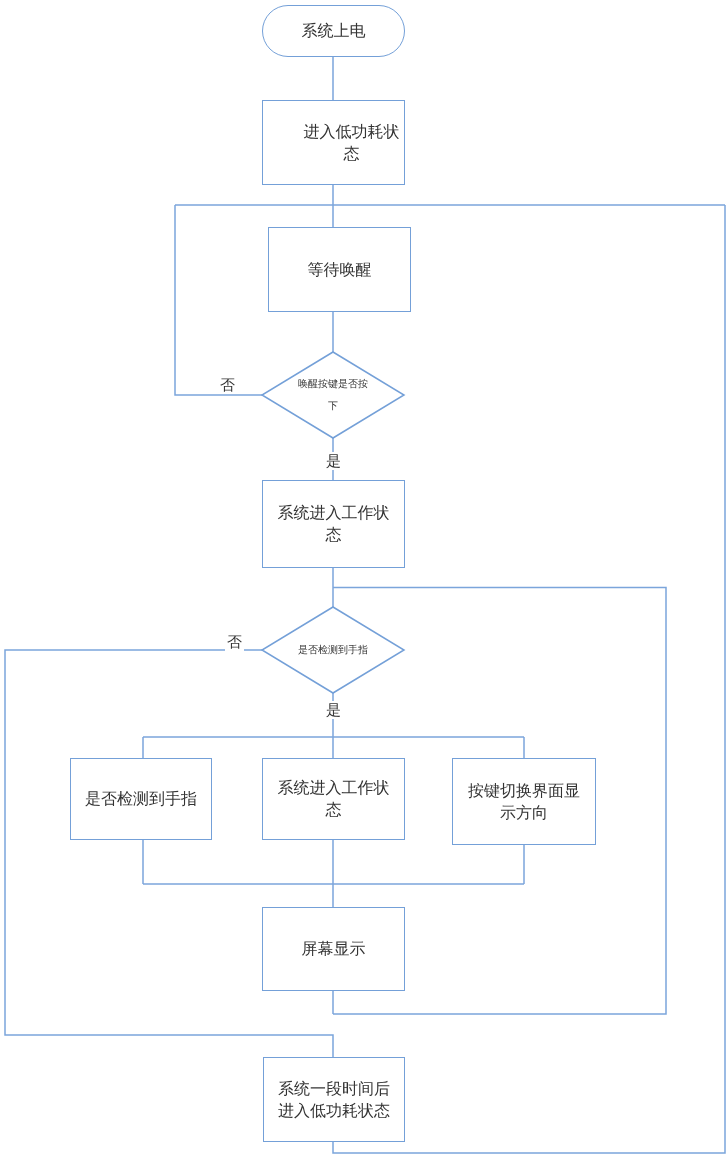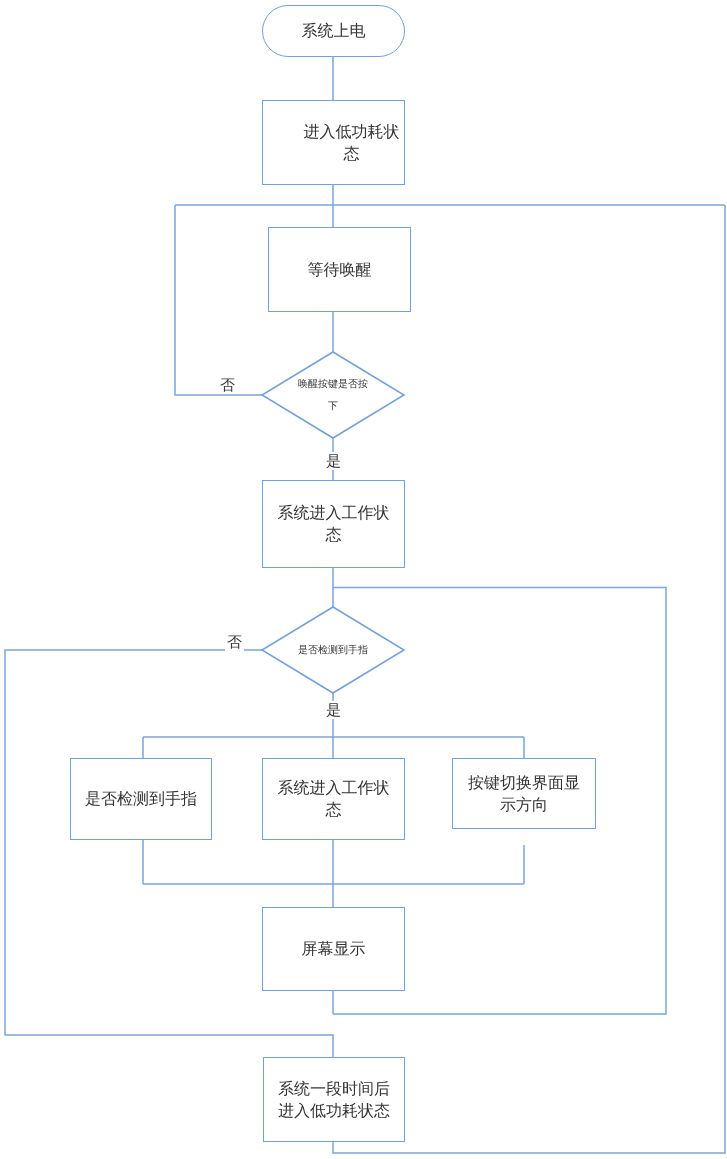--- a/index.html
+++ b/index.html
@@ -97,21 +97,21 @@
   </div>
 
   <div class="node" style="left:70px;top:758px;width:142px;height:82px;">
     <span class="txt w118">是否检测到手指</span>
   </div>
 
   <div class="node" style="left:262px;top:758px;width:143px;height:82px;">
     <span class="txt w118">系统进入工作状态</span>
   </div>
 
-  <div class="node" style="left:452px;top:758px;width:144px;height:71px;">
+  <div class="node" style="left:452px;top:758px;width:144px;height:87px;">
     <span class="txt w118">按键切换界面显示方向</span>
   </div>
 
   <div class="node" style="left:262px;top:907px;width:143px;height:84px;">
     <span class="txt w118">屏幕显示</span>
   </div>
 
   <div class="node" style="left:263px;top:1057px;width:142px;height:85px;">
     <span class="txt w118">系统一段时间后进入低功耗状态</span>
   </div>

